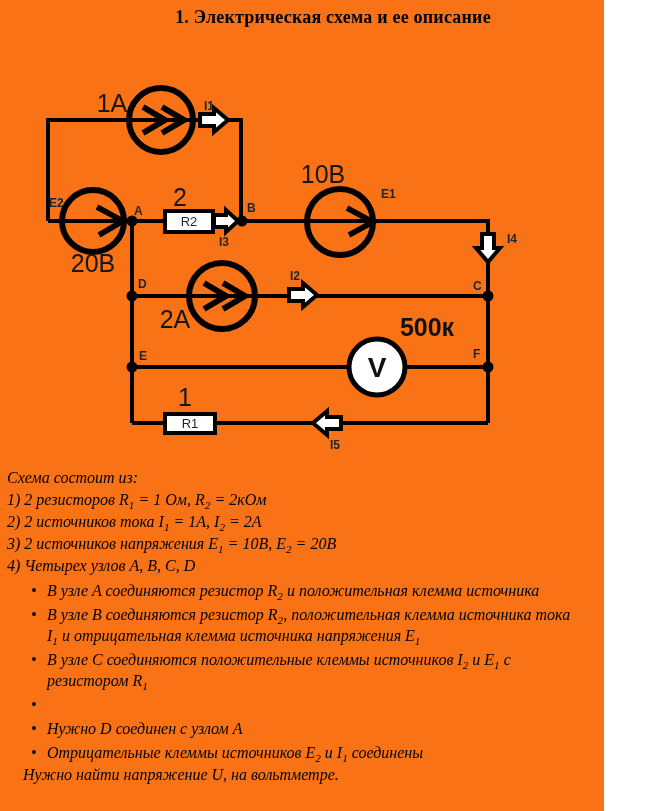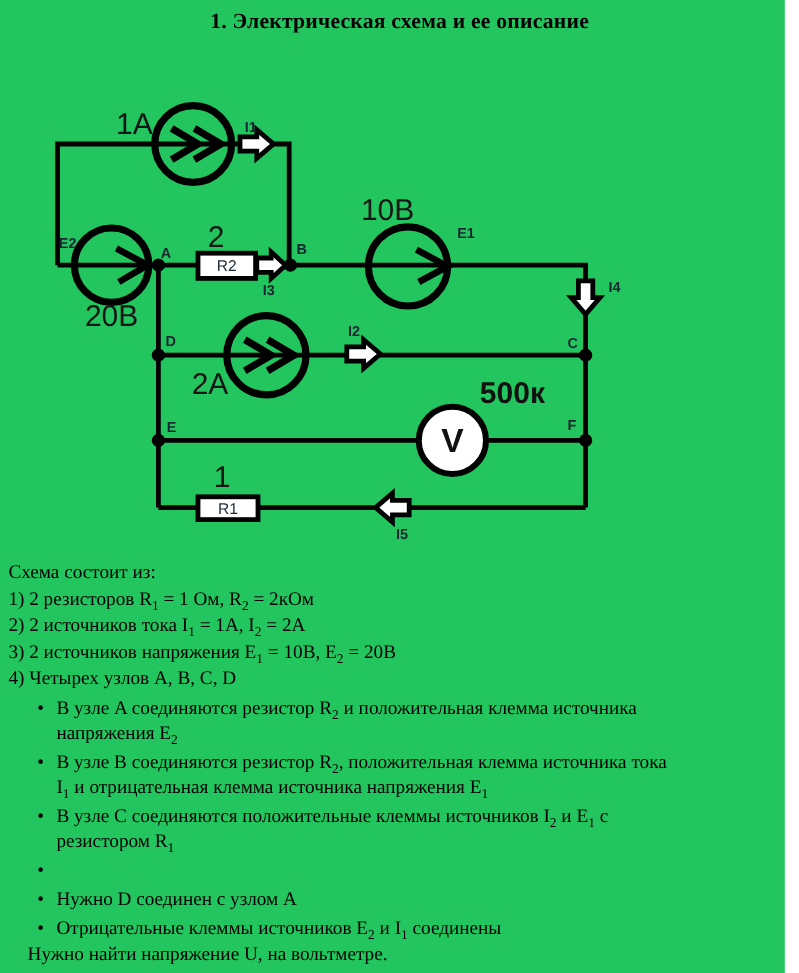--- a/index.html
+++ b/index.html
@@ -1,35 +1,35 @@
 <!DOCTYPE html>
 <html><head>
 <meta charset="utf-8">
 <style>
   html,body{margin:0;padding:0;background:#fff;}
-  .page{position:relative;width:654px;height:811px;background:#22c55e;overflow:hidden;
+  .page{position:relative;width:604px;height:811px;background:#f97316;overflow:hidden;
         font-family:"Liberation Serif",serif;color:#000;}
   .title{position:absolute;top:7px;left:0;width:666px;text-align:center;
          font:bold 18px "Liberation Serif",serif;letter-spacing:.2px;}
   .circuit{position:absolute;top:50px;left:0;}
   .wire{stroke:#000;stroke-width:4;fill:none;stroke-linejoin:miter;}
   .comp-circle{stroke:#000;stroke-width:6;fill:none;}
   .vm-circle{stroke:#000;stroke-width:5;fill:#fff;}
   .chev{stroke:#000;stroke-width:6;fill:none;stroke-linejoin:miter;}
   .ahead{stroke:#000;stroke-width:5.5;fill:none;stroke-linejoin:miter;}
   .barrow{fill:#fff;stroke:#000;stroke-width:4;stroke-linejoin:miter;}
   .rbox{fill:#fff;stroke:#000;stroke-width:4;}
   .dot{fill:#000;stroke:none;}
   .lbl-big{font:25px "Liberation Sans",sans-serif;fill:#161616;}
   .lbl-bold{font:bold 25px "Liberation Sans",sans-serif;fill:#111;}
   .lbl-sm{font:bold 12px "Liberation Sans",sans-serif;fill:#1c2633;}
   .lbl-box{font:13px "Liberation Sans",sans-serif;fill:#1c2633;}
   .lbl-v{font:bold 28px "Liberation Sans",sans-serif;fill:#111;}
   .desc{position:absolute;top:467px;left:7px;width:654px;
-        font-size:16px;line-height:22px;}
+        font-size:16px;line-height:22px;font-style:italic;}
   .desc sub{font-size:70%;line-height:0;}
   .bullet-item{display:flex;margin:3px 0 0 24px;line-height:21px;}
   .bullet-item .marker{width:16px;flex:0 0 16px;}
   .outro{margin-top:1px;margin-left:16px;}
 </style>
 </head>
 <body>
 
 <div class="page">
 
@@ -110,21 +110,20 @@
     <div>Схема состоит из:</div>
     <div>1) 2 резисторов R<sub>1</sub> = 1 Ом, R<sub>2</sub> = 2кОм</div>
     <div>2) 2 источников тока I<sub>1</sub> = 1А, I<sub>2</sub> = 2А</div>
     <div>3) 2 источников напряжения E<sub>1</sub> = 10В, E<sub>2</sub> = 20В</div>
     <div>4) Четырех узлов A, B, C, D</div>
 
     <div class="bullet-item">
       <span class="marker">•</span>
       <div class="bl">
         <div>В узле A соединяются резистор R<sub>2</sub> и положительная клемма источника</div>
-        <div>напряжения E<sub>2</sub></div>
       </div>
     </div>
 
     <div class="bullet-item">
       <span class="marker">•</span>
       <div class="bl">
         <div>В узле B соединяются резистор R<sub>2</sub>, положительная клемма источника тока</div>
         <div>I<sub>1</sub> и отрицательная клемма источника напряжения E<sub>1</sub></div>
       </div>
     </div>

